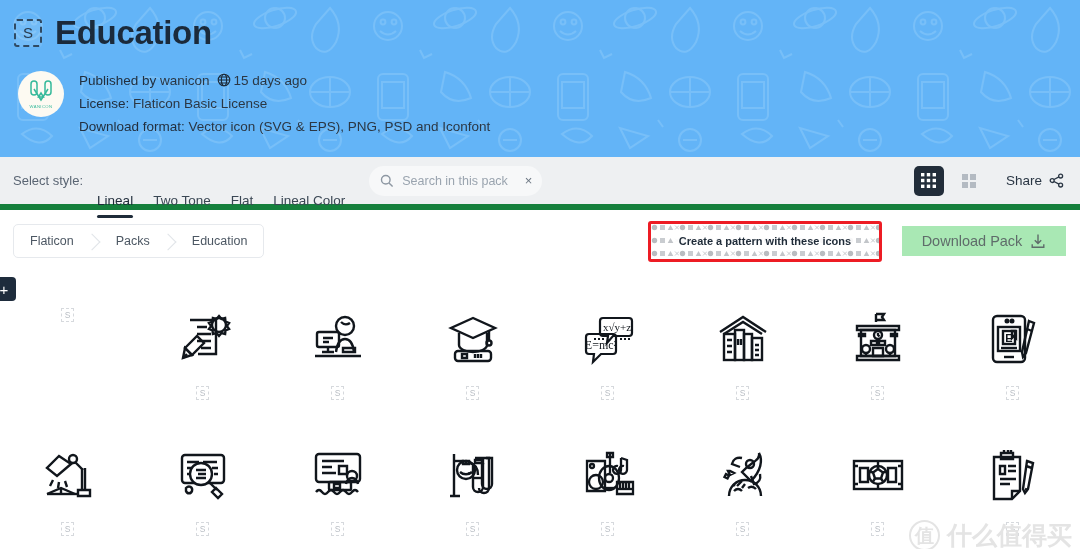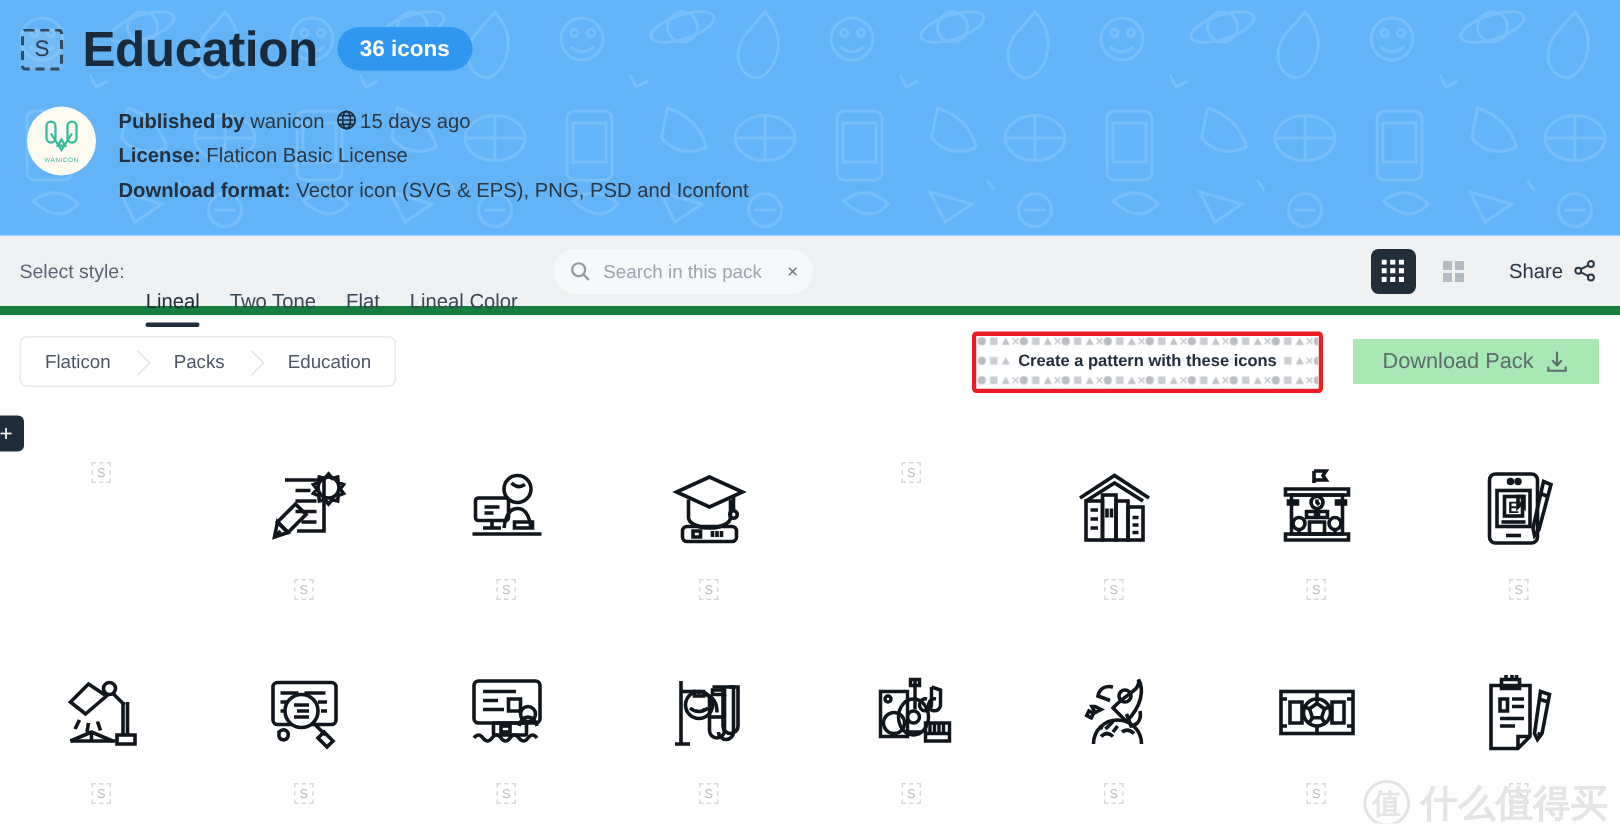--- a/index.html
+++ b/index.html
@@ -48,21 +48,21 @@
   .avatar {
     width: 46px; height: 46px; border-radius: 50%;
     background: #fdfaf2;
     display: flex; flex-direction: column;
     align-items: center; justify-content: center;
     flex: 0 0 auto; margin-top: 4px;
   }
   .avatar-text { font-size: 4.2px; color: #35b99a; letter-spacing: .4px; margin-top: 2px; }
 
   .meta-lines { font-size: 13.5px; color: #23303f; line-height: 23px; padding-top: 2px; }
-  .meta-lines b { font-weight: bold; }
+  .meta-lines b { font-weight: normal; }
   .meta-soft { color: #2b3744; }
   .globe-ico { display:inline-block; vertical-align:-2px; margin: 0 2px 0 4px; }
 
   
   .toolbar {
     height: 53px; background: #eef0f2;
     border-bottom: 6px solid #15803d;
     display: flex; align-items: center;
     padding: 0 14px 0 13px;
   }
@@ -236,21 +236,20 @@
         </g>
       </pattern>
     </defs>
     <rect width="1080" height="157" fill="url(#doodle)"></rect>
   </svg>
 
   <div class="header-inner">
     <div class="title-row">
       <div class="s-badge">S</div>
       <div class="pack-title">Education</div>
-      <div class="count-pill">36 icons</div>
     </div>
 
     <div class="meta-row">
       <div class="avatar">
         <svg width="24" height="22" viewBox="0 0 24 22">
           <g fill="none" stroke="#35b99a" stroke-width="1.5">
             <rect x="2" y="1" width="6" height="14" rx="3"></rect>
             <rect x="16" y="1" width="6" height="14" rx="3"></rect>
             <path d="M5 9 L12 20 L19 9"></path>
             <path d="M9.5 17 l2.5 -4 l2.5 4z"></path>
@@ -432,20 +431,30 @@
             <circle cx="47" cy="35" r="2.5"></circle>
           <rect x="13" y="43" width="36" height="10" rx="3"></rect>
           <path d="M20 46h5v4h-5z"></path>
           <path d="M33 46v4M36 46v4M39 46v4"></path>
         </svg>
       </div>
       <div class="cell-s">S</div>
     </div>
 
     <div class="icon-cell">
+      <div class="icon-art">
+        <svg width="62" height="62" viewBox="0 0 62 62" fill="none" stroke="#11161c" stroke-width="2.2">
+          <path d="M26 10h26a3 3 0 0 1 3 3v12a3 3 0 0 1-3 3H36l-6 7 1-7h-5a3 3 0 0 1-3-3V13a3 3 0 0 1 3-3z"></path>
+          <text x="40" y="23" font-family="Liberation Serif, serif" font-size="11" fill="#11161c" stroke="none" text-anchor="middle">x√y+z</text>
+          <path d="M12 26h24a3 3 0 0 1 3 3v14a3 3 0 0 1-3 3H24l-8 8 1-8h-5a3 3 0 0 1-3-3V29a3 3 0 0 1 3-3z"></path>
+          <text x="24" y="41" font-family="Liberation Serif, serif" font-size="12" fill="#11161c" stroke="none" text-anchor="middle">E=mc²</text>
+          <path d="M17 31h12" stroke-dasharray="2 2"></path>
+          <path d="M43 31h10" stroke-dasharray="2 2"></path>
+        </svg>
+      </div>
       <div class="cell-s">S</div>
     </div>
 
     <div class="icon-cell">
       <div class="icon-art">
         <svg width="62" height="62" viewBox="0 0 62 62" fill="none" stroke="#11161c" stroke-width="2.4">
           <path d="M8 24L31 9l23 15"></path>
           <path d="M12 26L31 14l19 12"></path>
           <rect x="12" y="26" width="11" height="26"></rect>
           <rect x="23" y="22" width="9" height="30"></rect>

